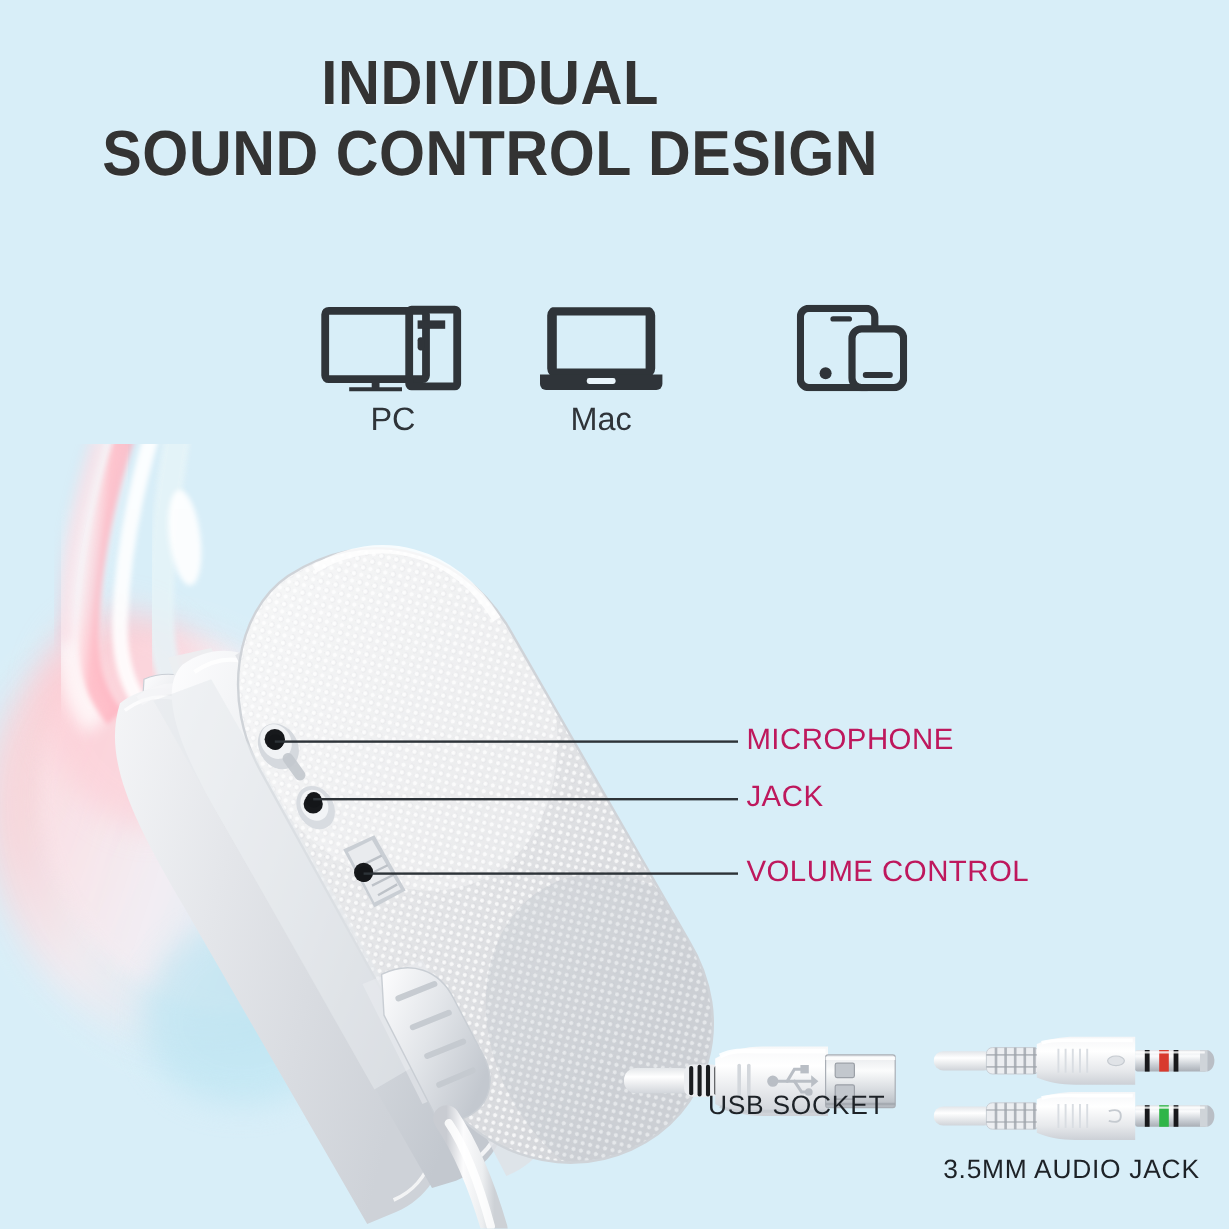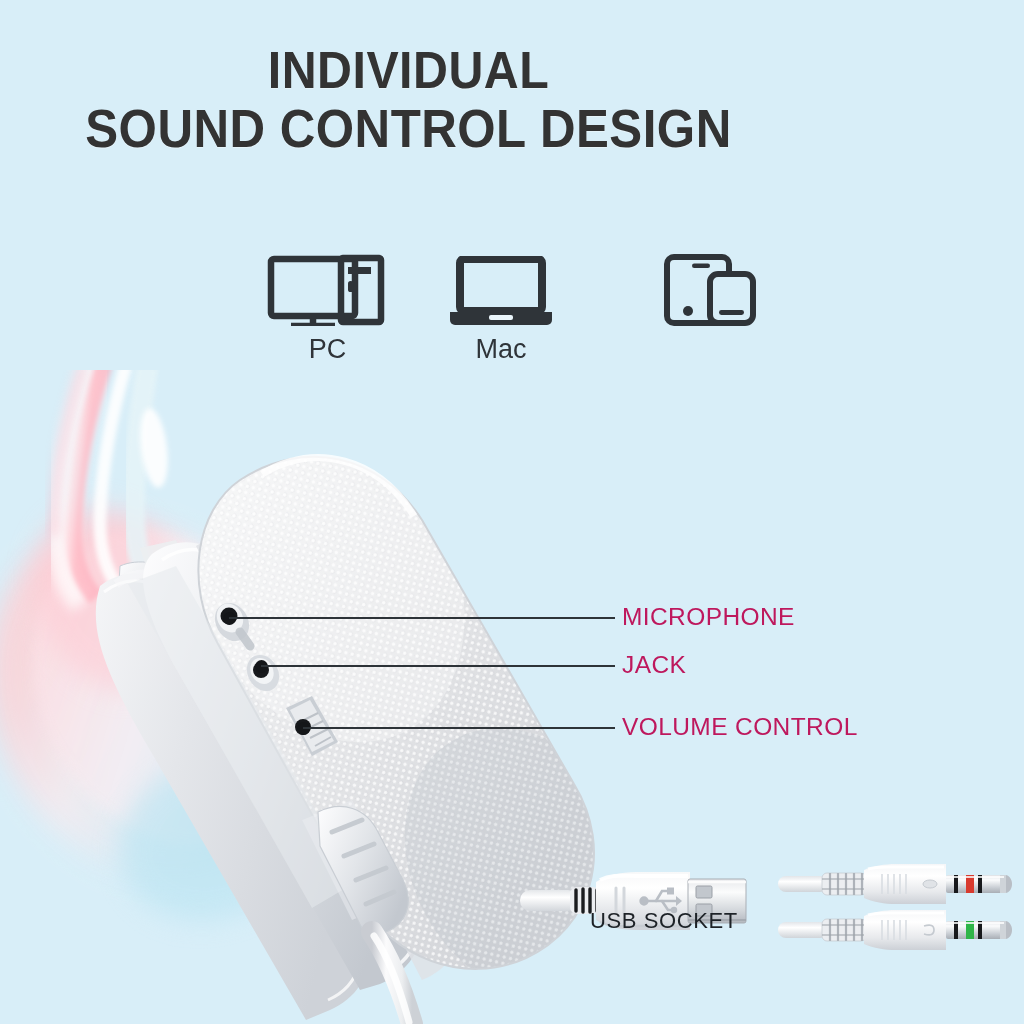--- a/index.html
+++ b/index.html
@@ -427,14 +427,15 @@
         <rect x="168" y="23" width="60" height="18" rx="2" fill="url(#jTip)"></rect>
         <rect x="176" y="23" width="4" height="18" fill="#18191c"></rect>
         <rect x="188" y="23" width="8" height="18" fill="#2fb548"></rect>
         <rect x="200" y="23" width="4" height="18" fill="#18191c"></rect>
         <path d="M228 23 C236 25 236 39 228 41 Z" fill="#b9bec5"></path>
         <rect x="222" y="23" width="6" height="18" fill="#cfd4d9"></rect>
         <path d="M168 25 L226 25" stroke="#ffffff" stroke-width="1.8" opacity="0.8"></path>
       </g>
     </svg>
   </div>
+  <div class="conn-label" style="left:786px; top:962px;">3.5MM AUDIO JACK</div>
 
 </div>
 
 </body></html>

